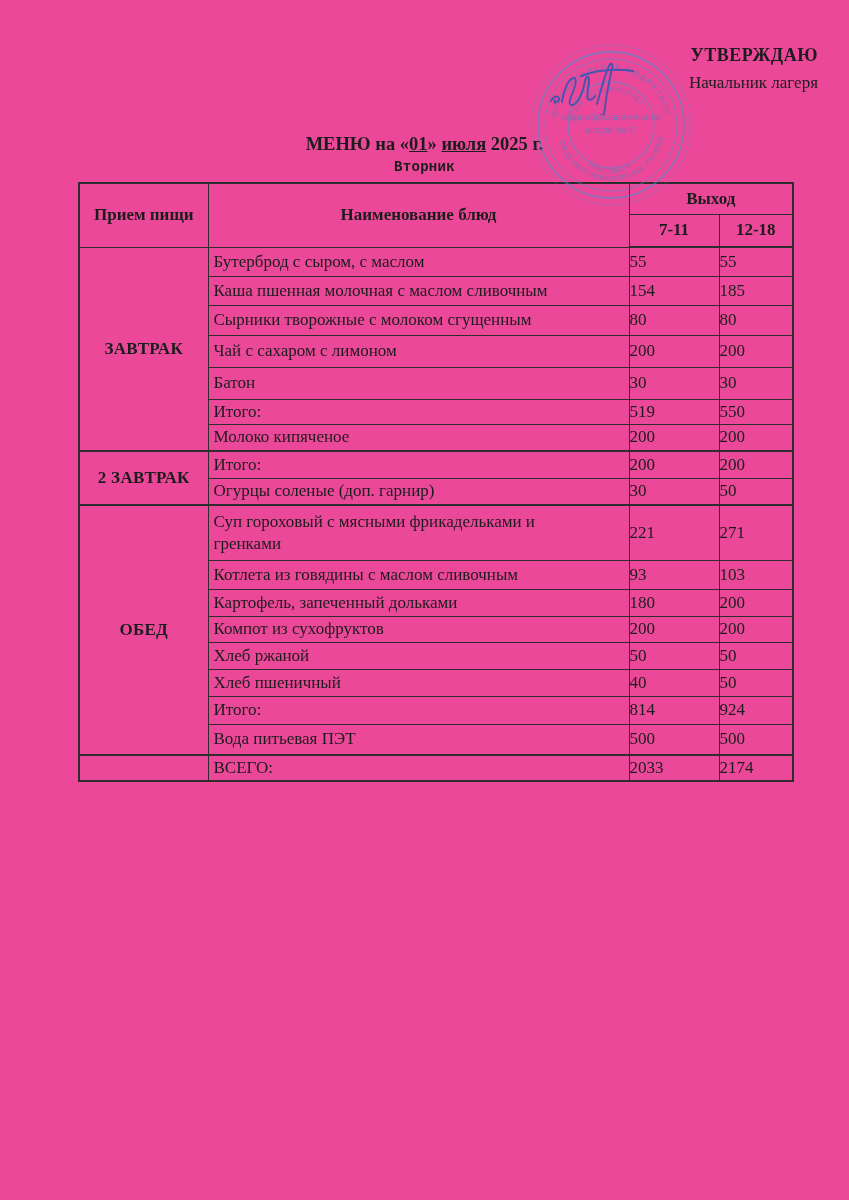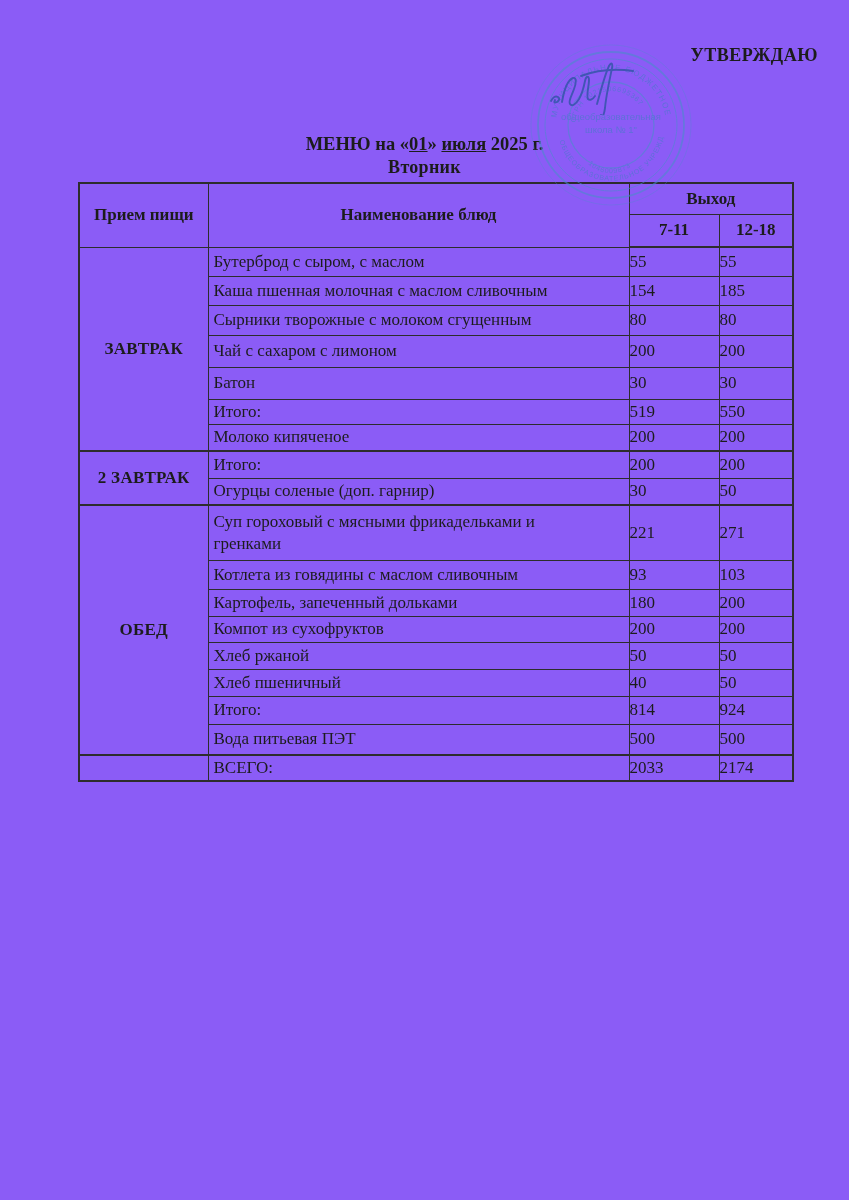--- a/index.html
+++ b/index.html
@@ -1,18 +1,18 @@
 <!DOCTYPE html>
 <html><head>
 <meta charset="utf-8">
 <style>
   html,body { margin:0; padding:0; background:#e8e8e8; }
   .page {
     position:relative; width:849px; height:1200px; margin:0 auto;
-    background:#8b5cf6; overflow:hidden;
+    background:#ec4899; overflow:hidden;
     font-family:"Liberation Serif","DejaVu Serif",serif; color:#1c1c1c;
   }
   
   .approval {
     position:absolute; top:42px; right:31px; text-align:right;
     font-size:17px; line-height:27px;
   }
   .approval .heading { font-weight:bold; font-size:18px; letter-spacing:.5px; }
   .sig-row { white-space:nowrap; }
   .sig-line {
@@ -28,21 +28,21 @@
   .stamp .ctr  { font-size:9.5px; text-anchor:middle; }
   .stamp circle { fill:none; stroke:#4a8ccb; }
   
   .signature { position:absolute; left:545px; top:60px; width:125px; height:55px; z-index:7; }
   
   .title-block {
     position:absolute; top:133px; left:0; width:849px; text-align:center;
     font-weight:bold; font-size:18.5px; line-height:23px;
   }
   .title-block .underlined { text-decoration:underline; }
-  .weekday { font-size:18px; letter-spacing:.3px; }
+  .weekday { font-size:14px; letter-spacing:.3px;font-family:Liberation Mono, monospace; }
   
   .menu-table {
     position:absolute; left:78px; top:182px;
     border-collapse:collapse; table-layout:fixed; width:714px;
     font-size:17px; z-index:2;border-radius:27px;
   }
   .menu-table th, .menu-table td {
     border:1.4px solid #2d2d2d; padding:0; vertical-align:middle;
     font-weight:normal; overflow:hidden;
   }
@@ -56,20 +56,21 @@
   .bold { font-weight:bold; }
   .wrap-narrow { display:inline-block; max-width:350px; }
 </style>
 </head>
 <body>
 
 <div class="page">
 
   <div class="approval">
     <div class="heading">УТВЕРЖДАЮ</div>
+    <div>Начальник лагеря</div>
   </div>
 
   <svg class="stamp" viewBox="0 0 178 178">
     <circle cx="89" cy="89" r="80" stroke-width="1" opacity="0.55"></circle>
     <circle cx="89" cy="89" r="73" stroke-width="1.8"></circle>
     <circle cx="89" cy="89" r="66" stroke-width="1"></circle>
     <circle cx="89" cy="89" r="43" stroke-width="1.3"></circle>
     <defs>
       <path id="arcTop" d="M 34,89 A 55,55 0 1 1 144,89"></path>
       <path id="arcBot" d="M 37,102 A 53,53 0 0 0 141,102"></path>

